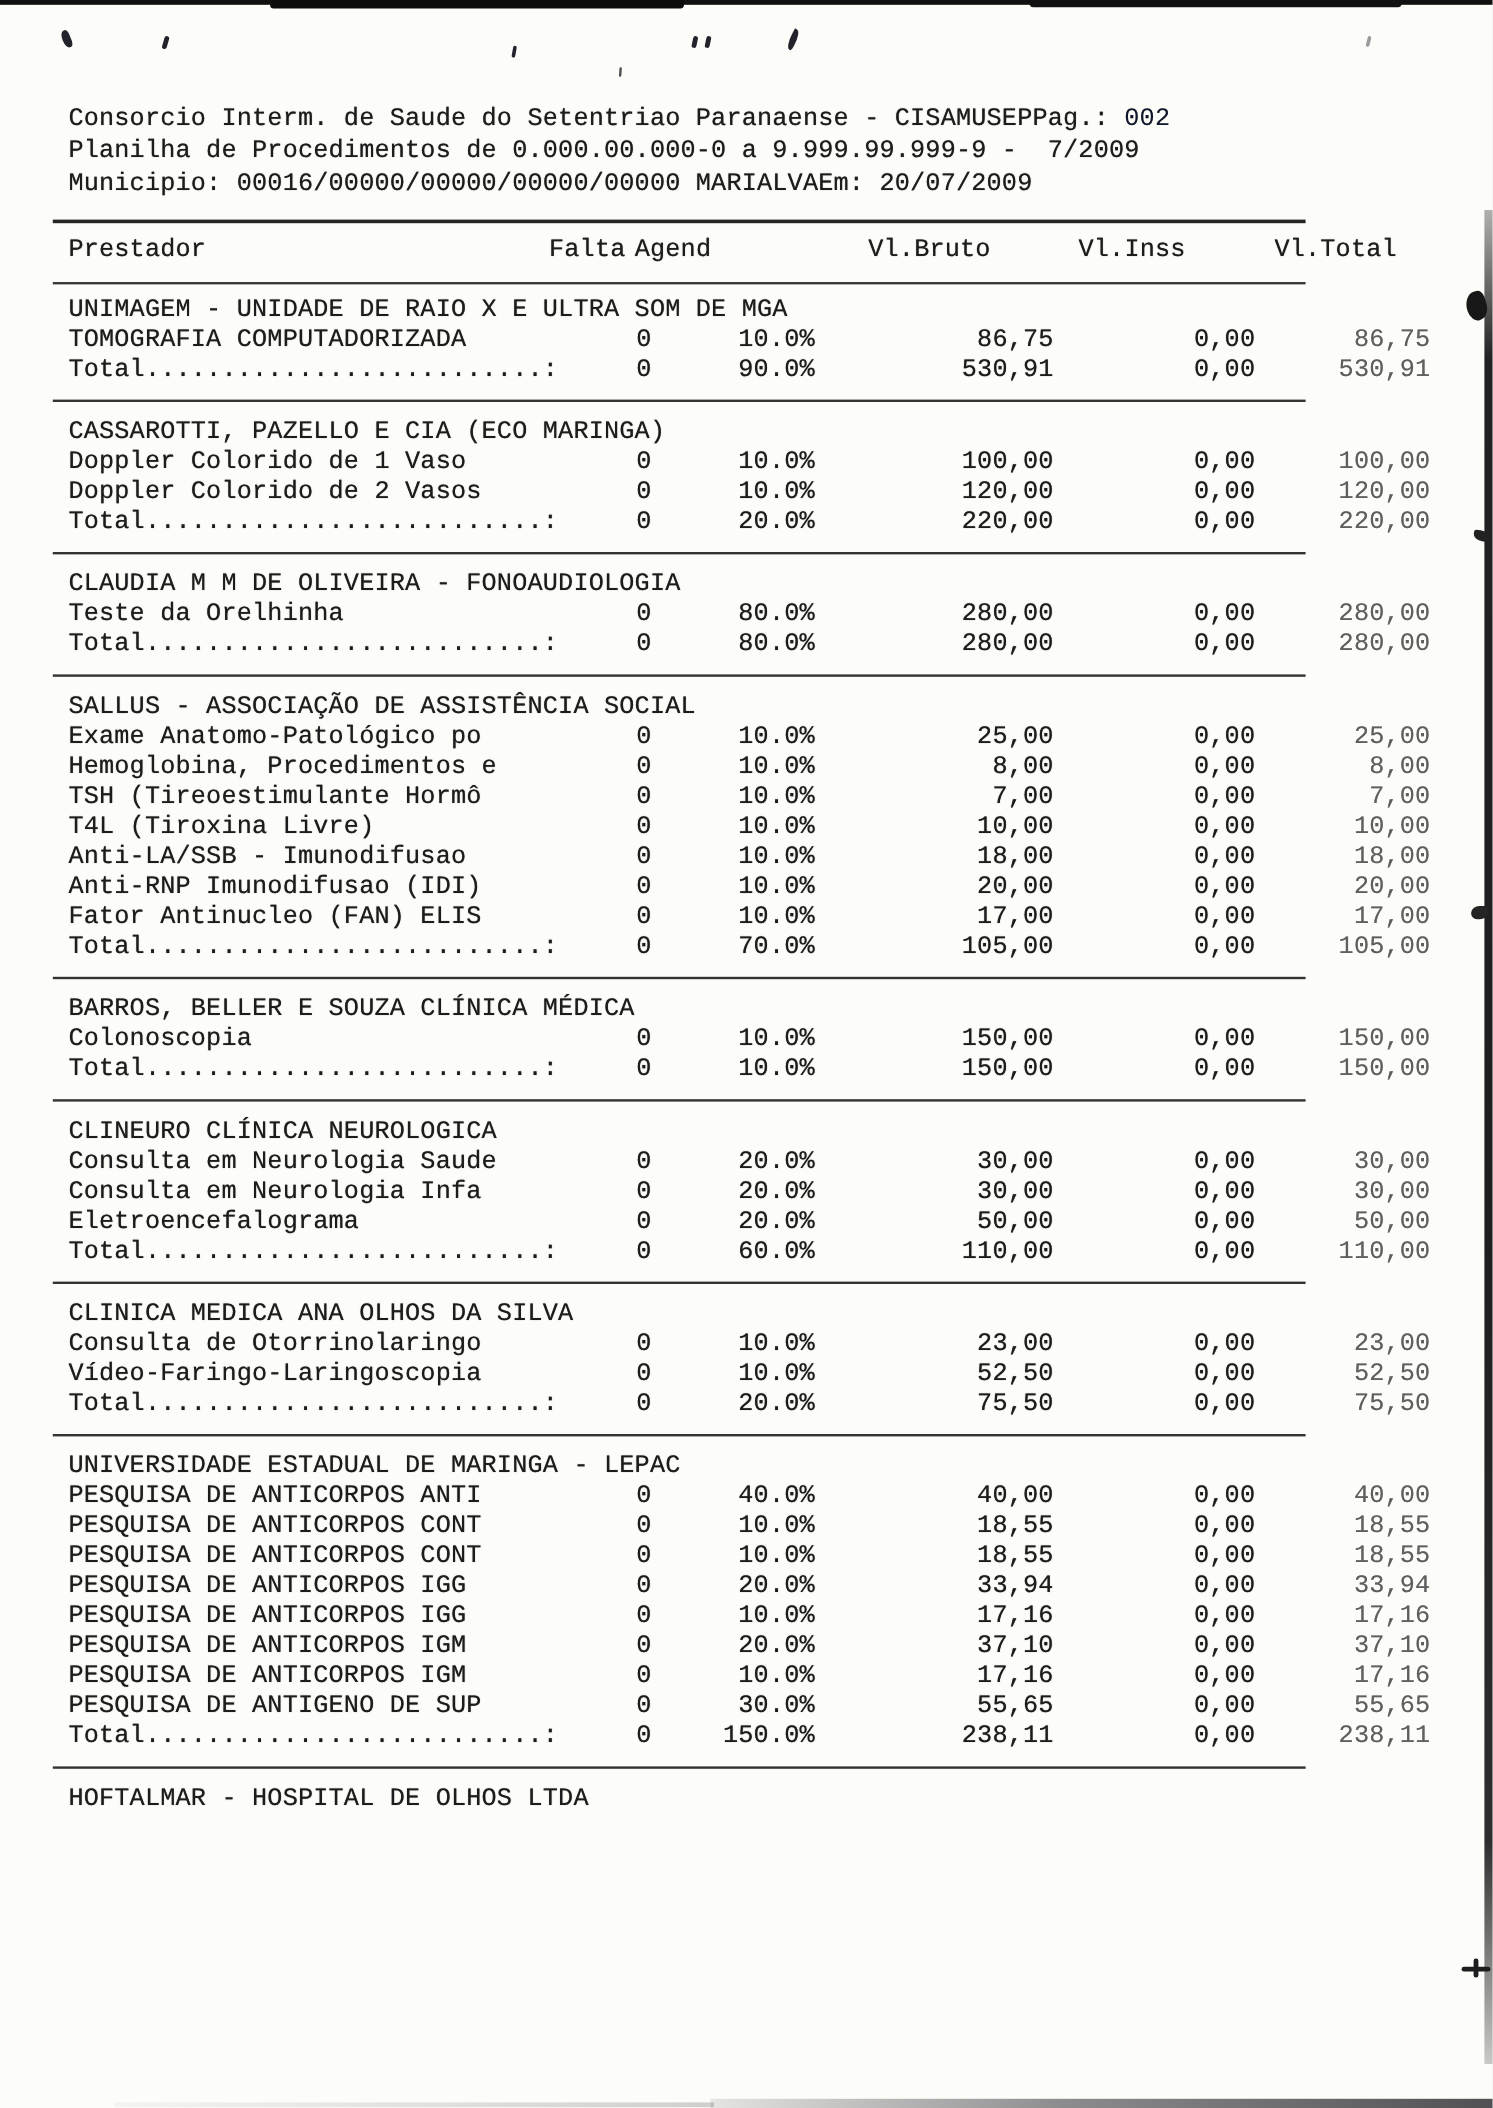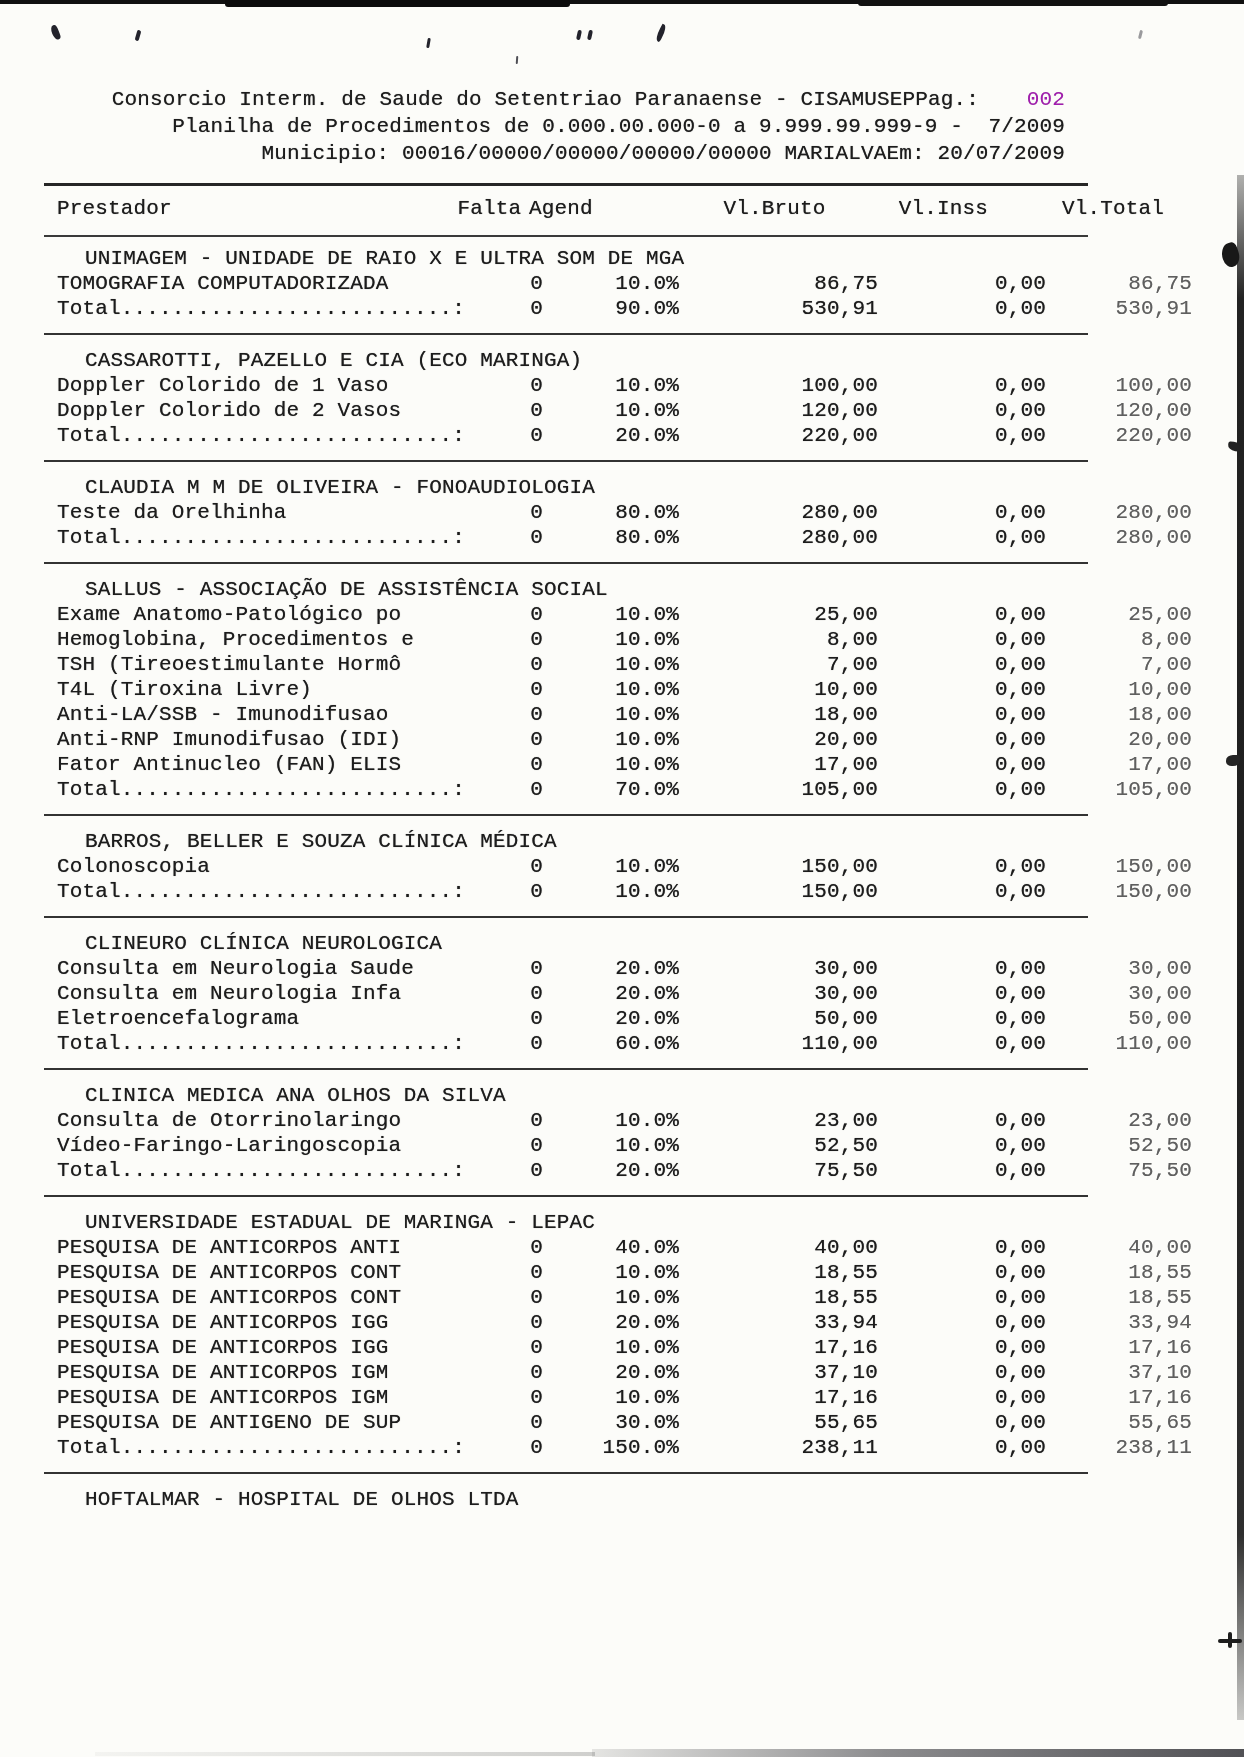--- a/index.html
+++ b/index.html
@@ -11,25 +11,25 @@
     overflow:hidden;
     font-family:"Liberation Mono","DejaVu Sans Mono",monospace;
     color:var(--ink,#1c1c1c);
   }
   .content {
     position:absolute; left:57px; top:86px; width:1135px;
     font-size:21px; letter-spacing:0.15px;
     text-shadow:0 0 0.7px rgba(25,25,25,0.75);
   }
   .doc-header .hline {
-    display:flex; justify-content:flex-end;
+    display:flex; justify-content:flex-start;
     width:1008px; height:27px; line-height:27px; white-space:pre;
   }
   .hline .right { text-align:right; white-space:pre; }
-  .light { color:#a21caf; text-shadow:0 0 0.5px rgba(138,138,138,0.5);margin-left:35px; }
+  .light { color:#0f172a; text-shadow:0 0 0.5px rgba(138,138,138,0.5); }
 
   .rule { height:2px; background:#3a3a3a; width:1044px; margin-left:-13px; }
   .rule.thick { height:3px; background:#262626; margin-top:16px; margin-bottom:10px; }
   .rule.under-header { margin-top:14px; margin-bottom:9px; }
 
   .row { display:flex; height:25px; line-height:25px; white-space:pre; }
   .c { display:block; white-space:pre; overflow:visible; }
   .c-name  { width:430px; text-align:left; }
   .c-falta { width:56px;  text-align:right; }
   .c-agend { width:85px;  text-align:right; }
@@ -38,21 +38,21 @@
   .c-inss  { width:168px; text-align:right; }
   .c-total { width:146px; text-align:right; color:var(--ink-light,#5f5f5f);
              text-shadow:0 0 0.5px rgba(95,95,95,0.55); }
 
   .col-header { height:25px; }
   .col-header .c-total { color:inherit; text-shadow:0 0 0.7px rgba(25,25,25,0.75); }
   .col-header .c-bruto { padding-right:6px;text-align:right; }
   .col-header .c-inss  { padding-right:40px; }
   .col-header .c-total { padding-right:28px; }
 
-  .provider { display:block; white-space:pre;margin-left:28px; }
+  .provider { display:block; white-space:pre; }
   .section-divider { height:2px; background:#333; width:1044px; margin:12px 0 13px -13px; }
 
   
   .top-edge { position:absolute; top:0; left:0; width:100%; height:4px; background:#101010; }
   .top-edge-seg1 { position:absolute; top:0; left:225px; width:345px; height:7px; background:#0c0c0c; border-radius:0 0 3px 3px; }
   .top-edge-seg2 { position:absolute; top:0; left:858px; width:310px; height:6px; background:#111; border-radius:0 0 3px 3px; }
   .right-band {
     position:absolute; right:0; top:175px; width:7px; height:1545px;
     background:linear-gradient(180deg, rgba(35,35,35,0.35) 0%, #222 8%, #1e1e1e 55%, #2e2e2e 88%, rgba(46,46,46,0.25) 100%);
   }

